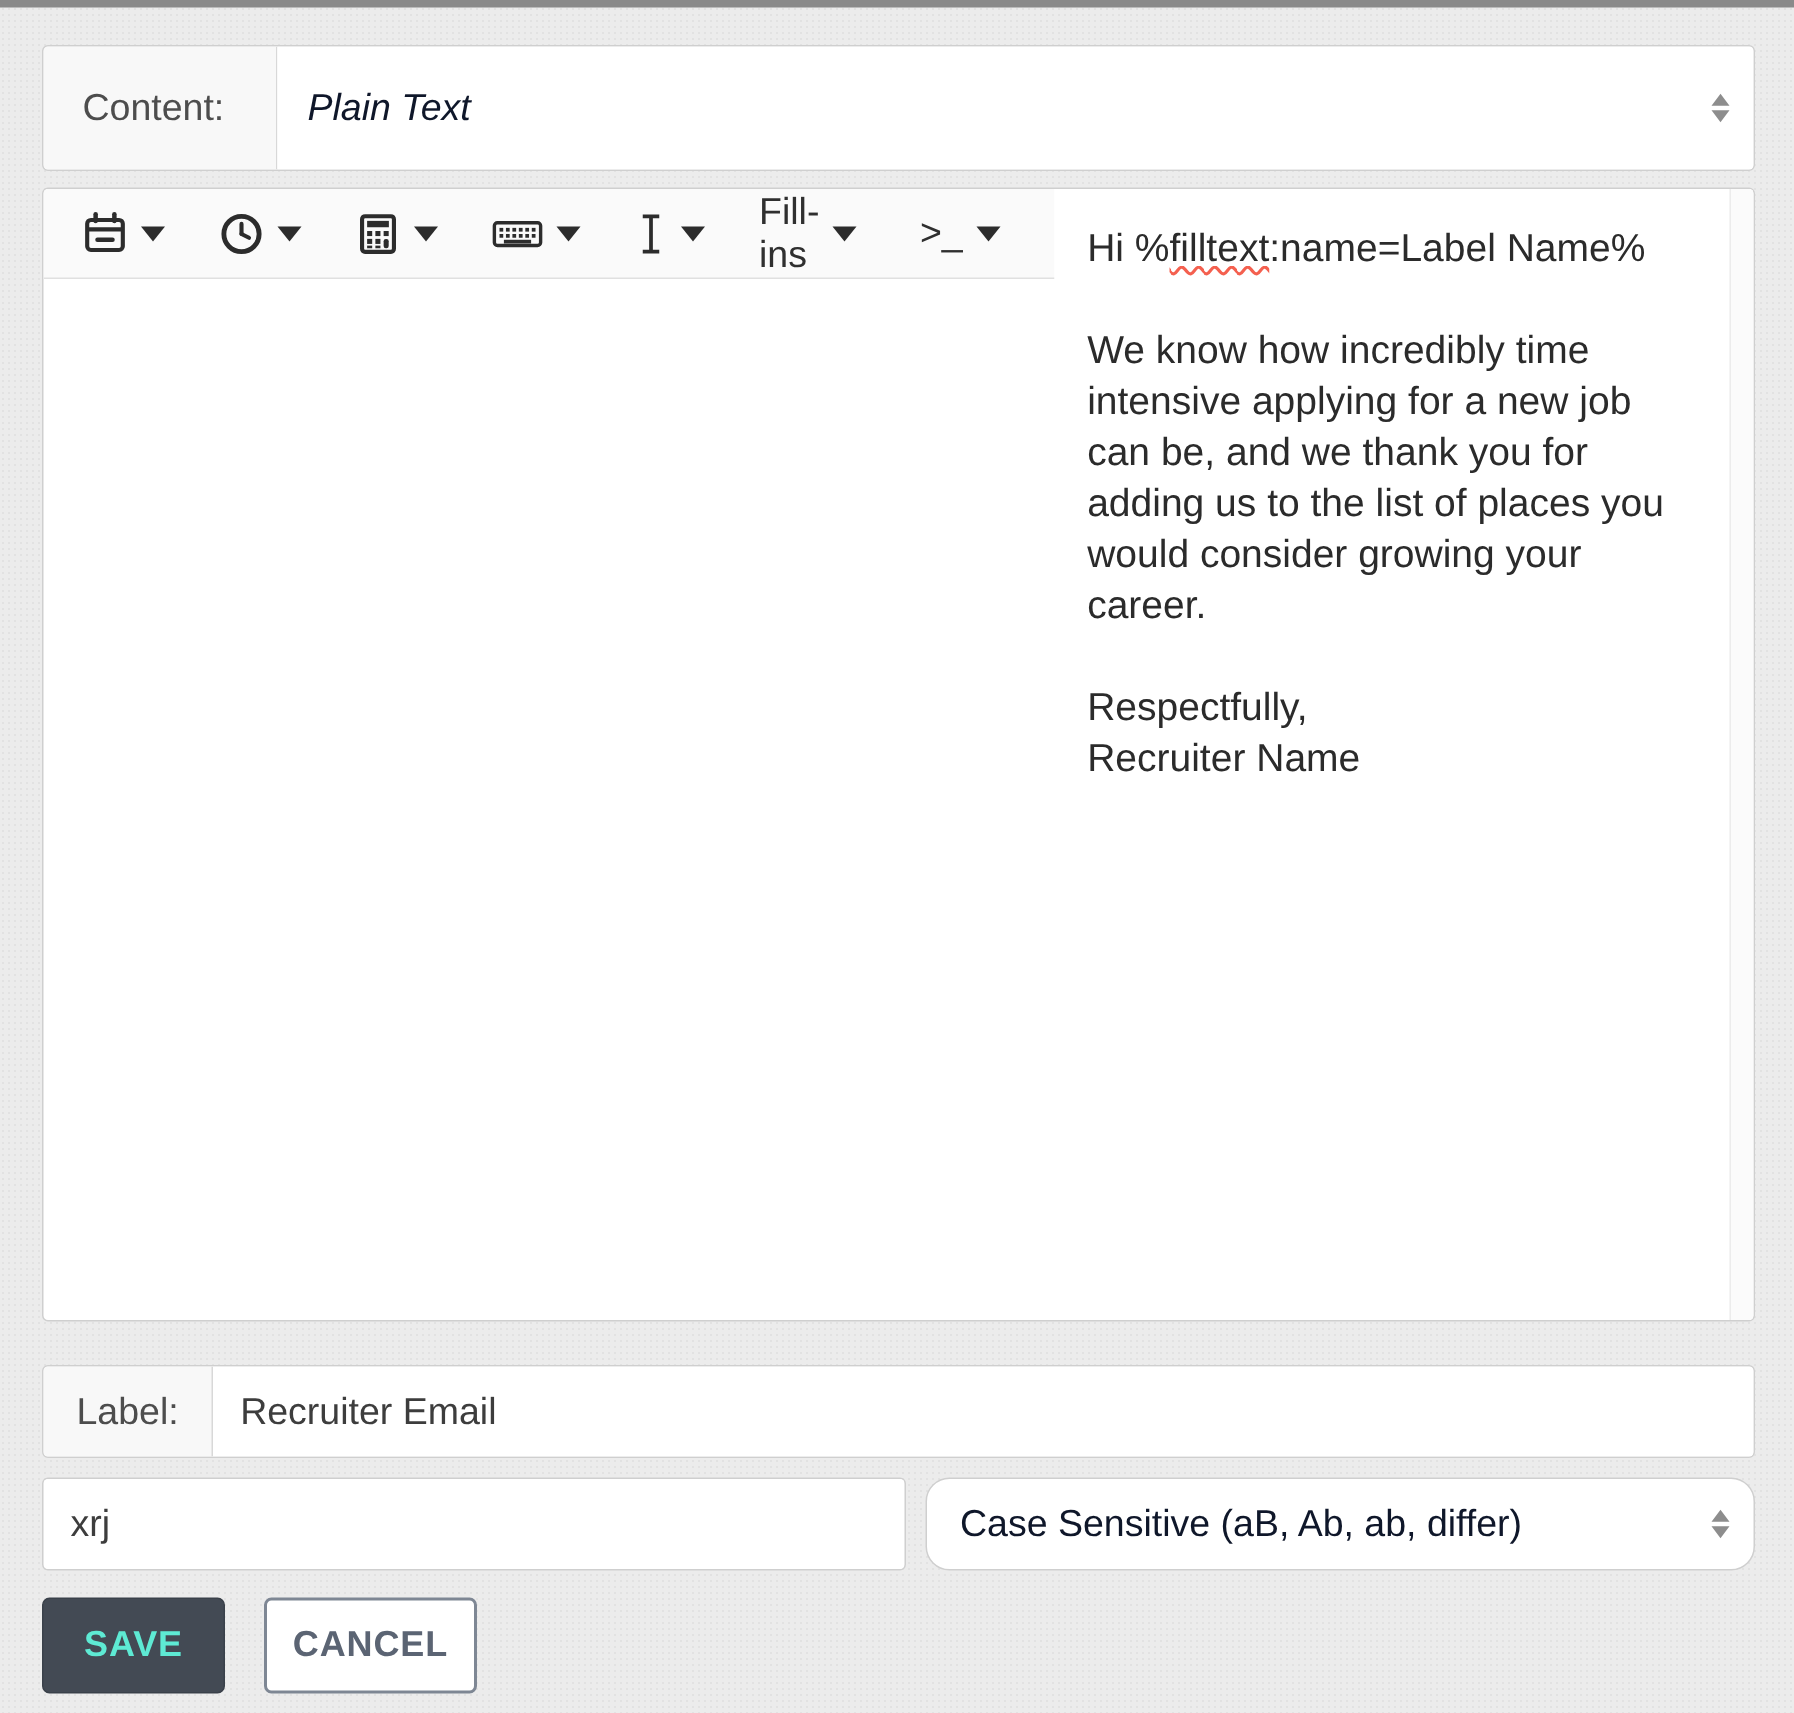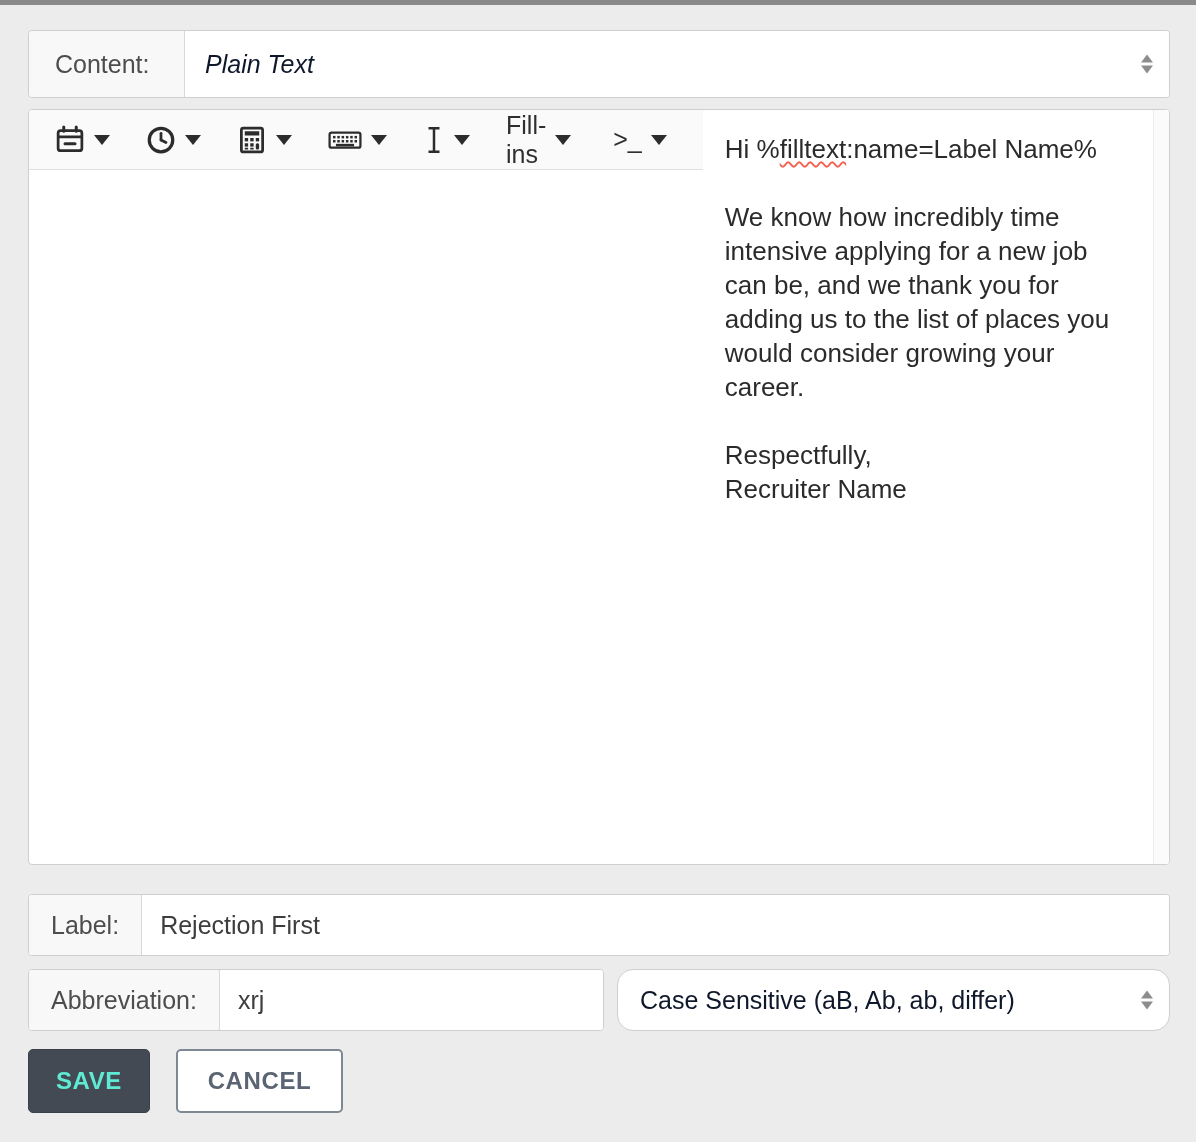--- a/index.html
+++ b/index.html
@@ -33,21 +33,21 @@
     position: absolute;
     top: 30px;
     left: 28px;
     width: 1142px;
   }
 
   
   .content-row {
     display: flex;
     align-items: stretch;
-    height: 68px;
+    height: 84px;
     border: 1px solid #cfcfcf;
     border-radius: 4px;
     background: #fdfdfd;
     overflow: hidden;
   }
   .content-label {
     width: 156px;
     display: flex;
     align-items: center;
     padding-left: 26px;
@@ -242,21 +242,21 @@
     justify-content: center;
   }
   .btn-save {
     width: 122px;
     height: 64px;
     background: #434a54;
     color: #5eead4;
     border: 1px solid #3a414a;
   }
   .btn-cancel {
-    width: 167px;
+    width: 142px;
     height: 64px;
     background: #ffffff;
     color: #5b6473;
     border: 2px solid #7e8794;
   }
 </style>
 </head>
 <body>
 
 <div class="top-chrome"></div>
@@ -376,28 +376,27 @@
         </div>
       <div class="scroll-track"></div>
     </div>
 
   </div>
 
   <div class="field-row label-row">
     <div class="field-box">
       <div class="field-label">Label:</div>
       <div class="field-input">
-        <span>Rejection First</span>
+        <span>Recruiter Email</span>
       </div>
     </div>
   </div>
 
   <div class="abbrev-row">
     <div class="field-box abbrev-box">
-      <div class="field-label">Abbreviation:</div>
       <div class="field-input">
         <span>xrj</span>
       </div>
     </div>
     <div class="case-select">
       <span>Case Sensitive (aB, Ab, ab, differ)</span>
       <span class="stepper-arrows">
         <span class="up"></span>
         <span class="down"></span>
       </span>

